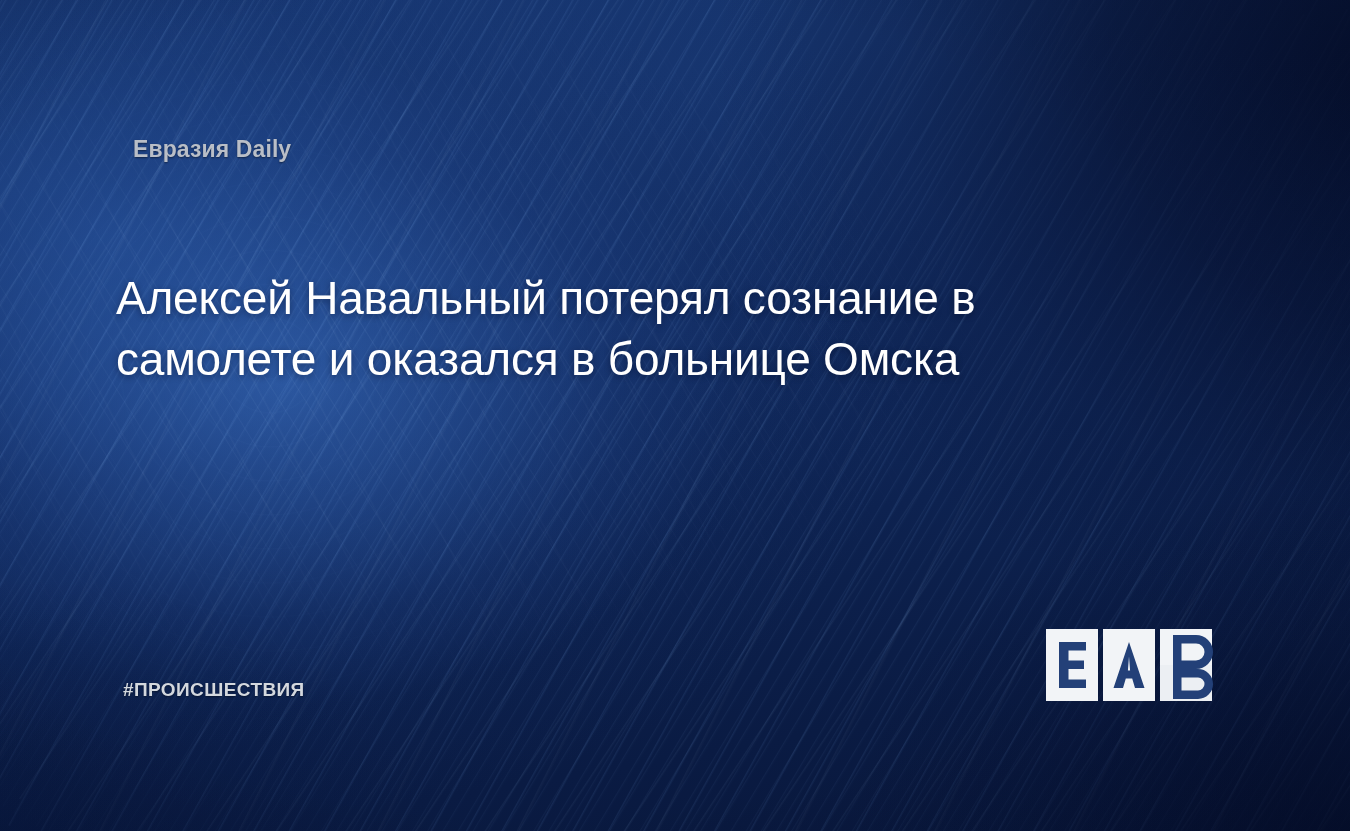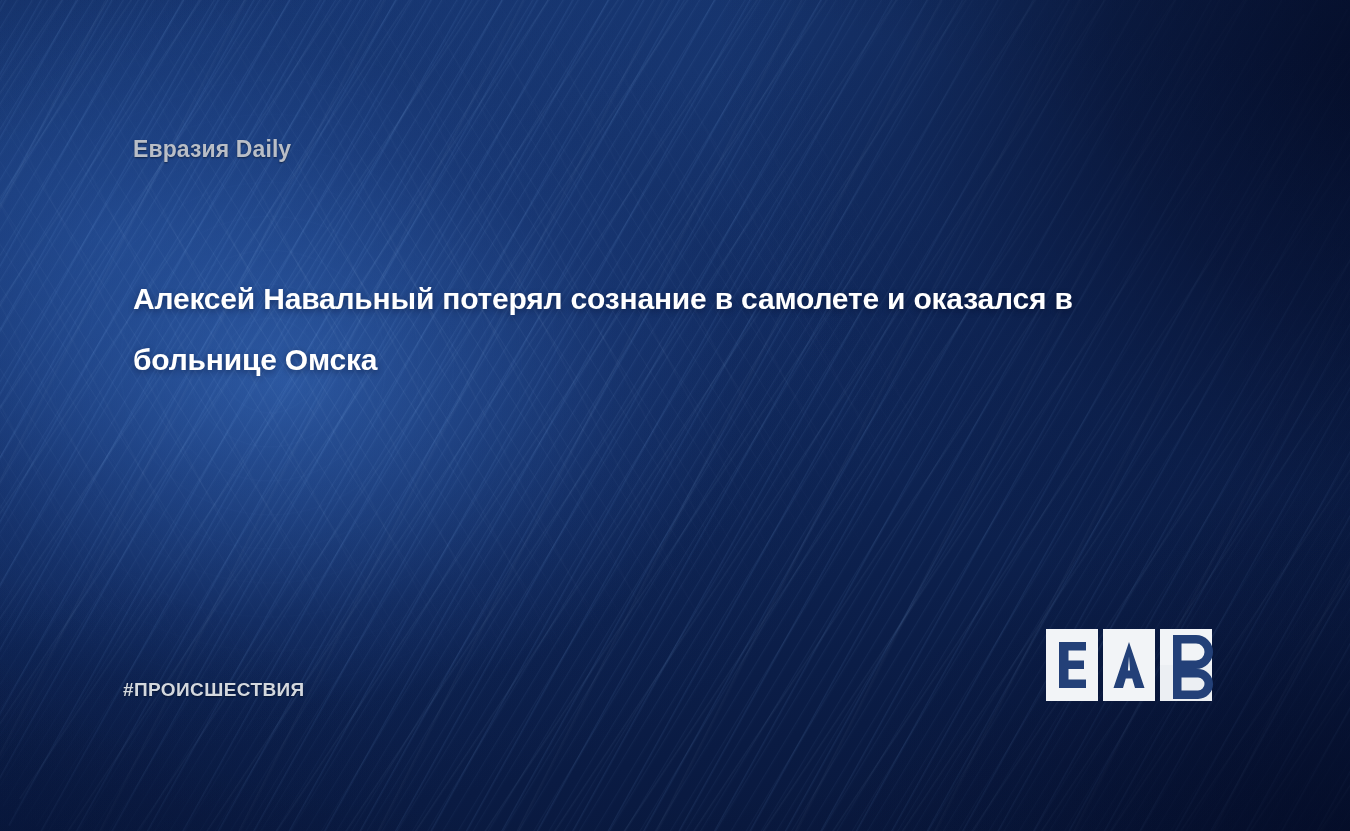--- a/index.html
+++ b/index.html
@@ -195,27 +195,27 @@
     font-size: 23px;
     font-weight: bold;
     letter-spacing: 0.1px;
     color: #b9bec7;
     white-space: nowrap;
     text-shadow: 0 1px 2px rgba(0,0,0,0.45);
   }
 
   #headline {
     position: absolute;
-    left: 133px;
+    left: 116px;
     top: 268px;
     width: 1055px;
     margin: 0;
-    font-size: 30px;
+    font-size: 46px;
     line-height: 61px;
-    font-weight: bold;
+    font-weight: normal;
     color: #ffffff;
     letter-spacing: -0.2px;
     text-shadow: 0 2px 6px rgba(2,10,34,0.42);
   }
 
   #hashtag {
     position: absolute;
     left: 123px;
     top: 679px;
     font-size: 19px;

